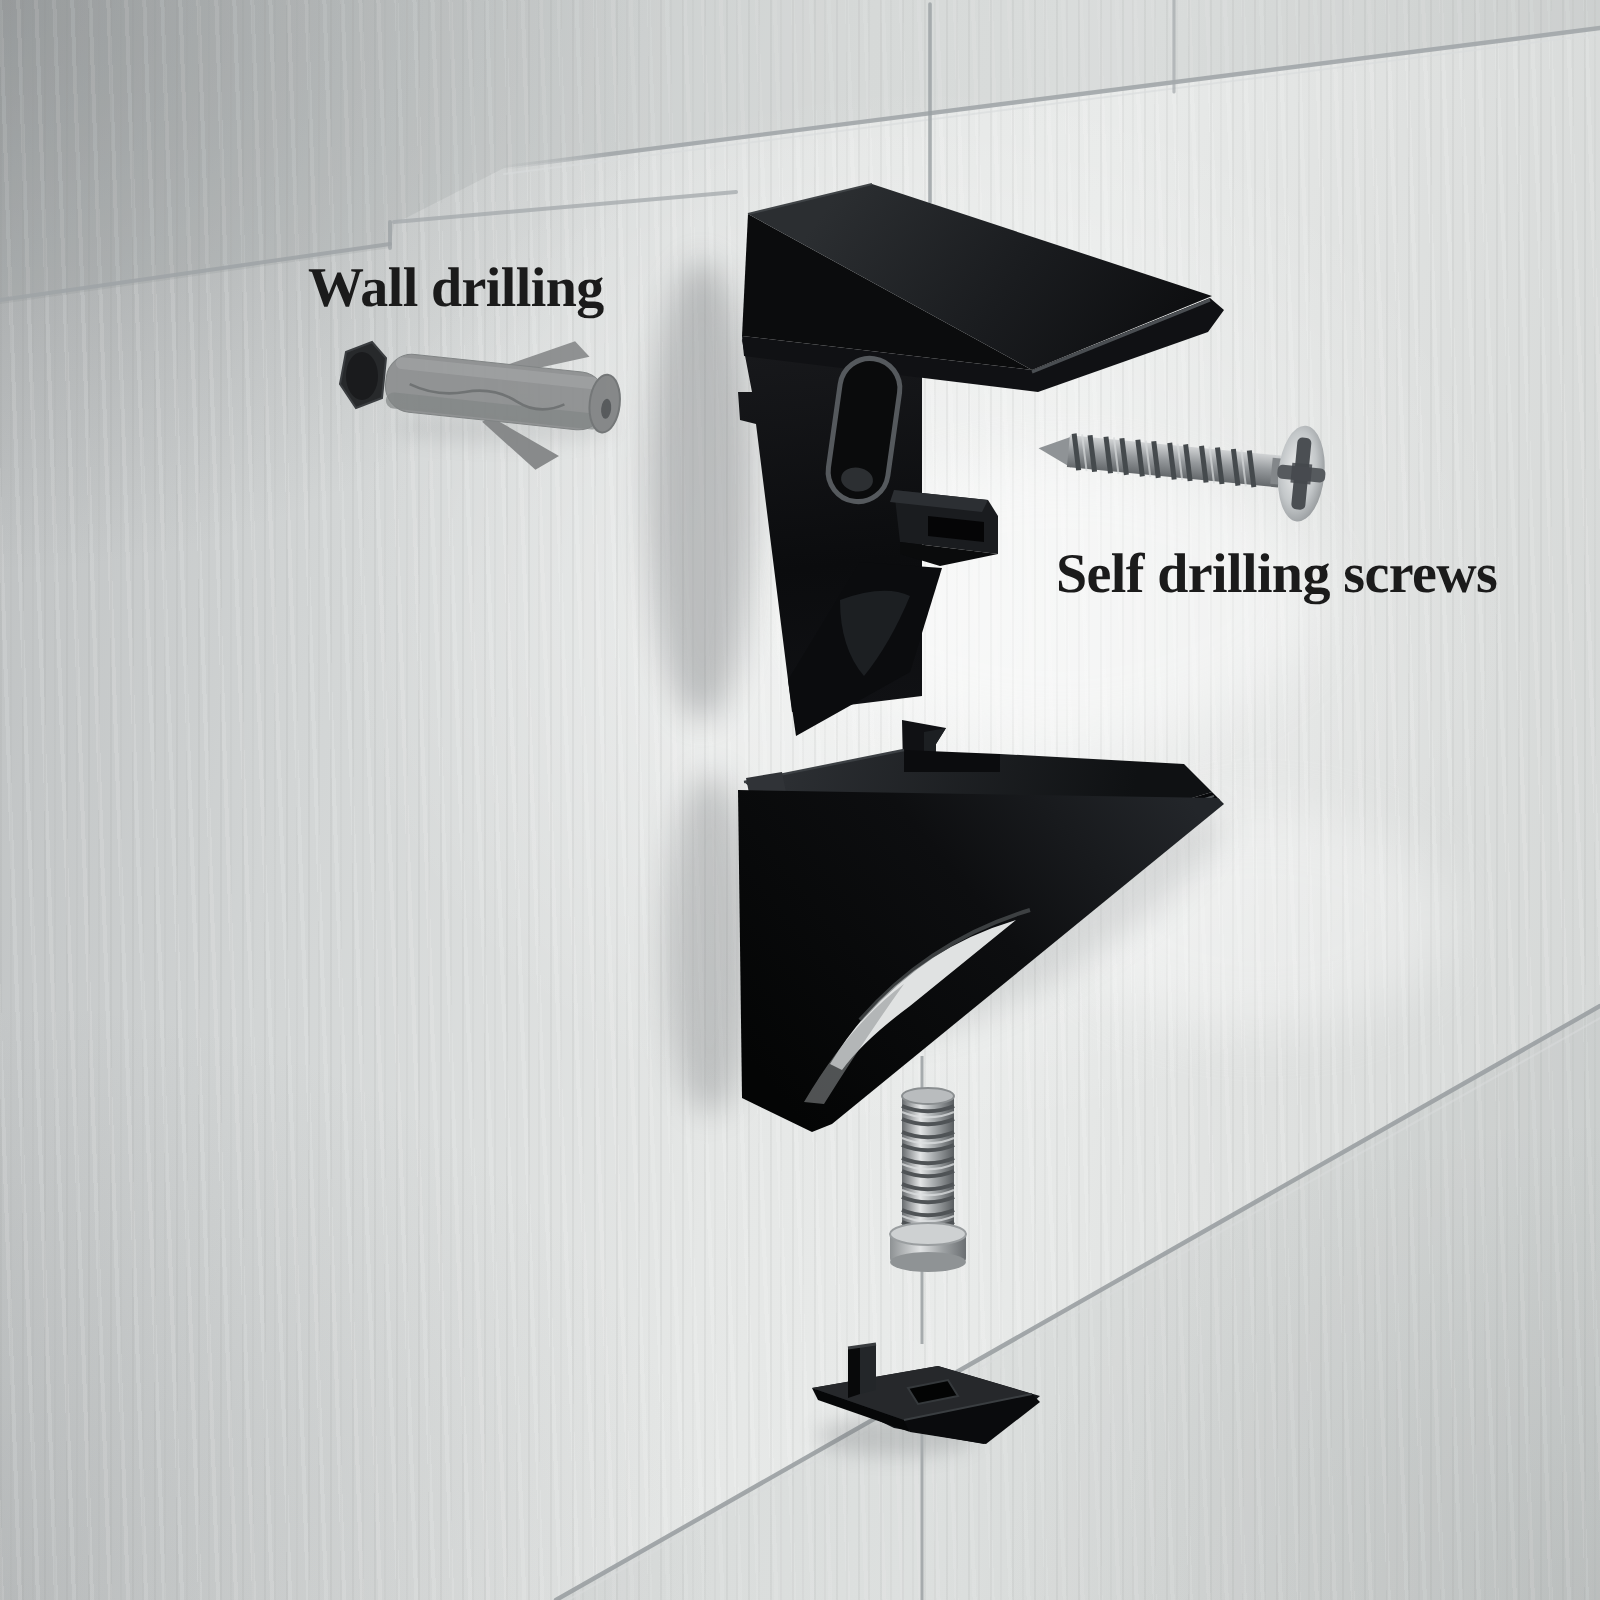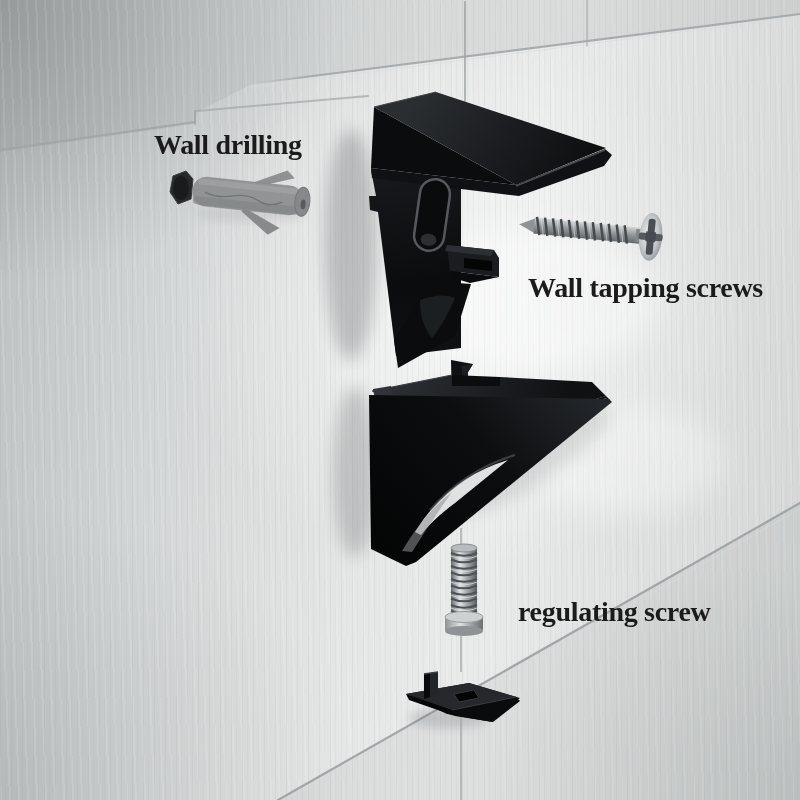--- a/index.html
+++ b/index.html
@@ -247,15 +247,14 @@
       <polygon points="454,694 474,690 479,698 459,702" fill="#030404" stroke="#35393c" stroke-width="1"></polygon>
       <g>
         <polygon points="424,674 430,673 430,697 424,699" fill="#08090a"></polygon>
         <polygon points="430,673 438,672 438,695 430,697" fill="#232629"></polygon>
         <line x1="424" y1="674" x2="438" y2="672" stroke="#3a3d40" stroke-width="1.5"></line>
       </g>
     </g>
   </svg>
 
   <div class="label" style="left:154px;top:131px">Wall drilling</div>
-  <div class="label" style="left:528px;top:274px">Wall tapping screws</div>
-  <div class="label" style="left:518px;top:598px">regulating screw</div>
+  <div class="label" style="left:528px;top:274px">Self drilling screws</div>
 </div>
 
 </body></html>

